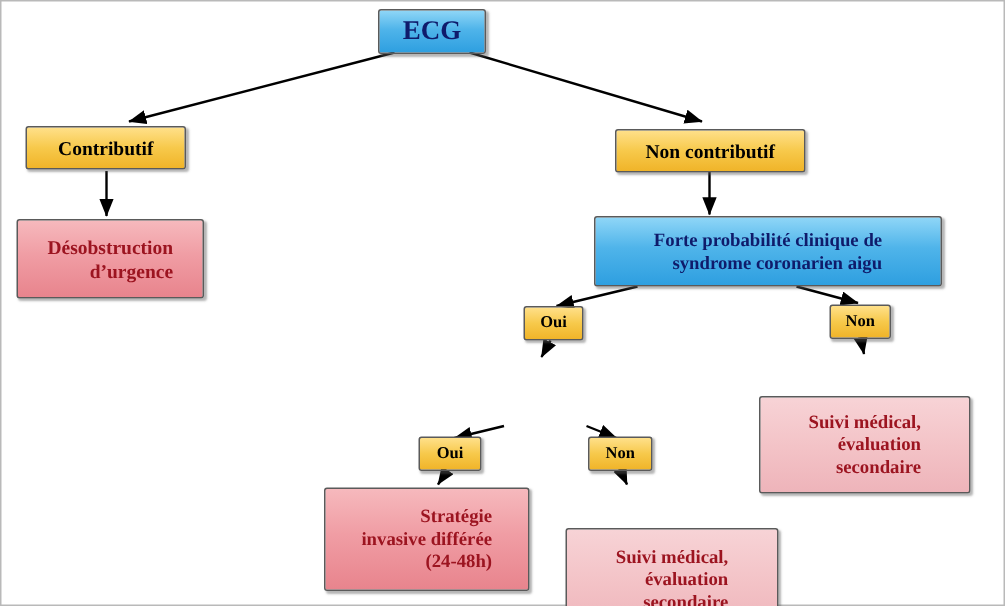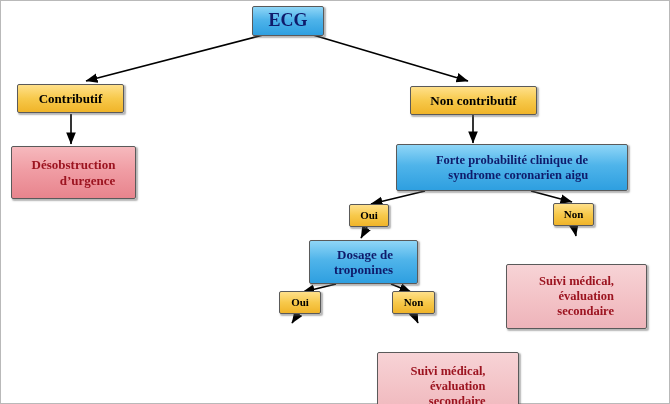--- a/index.html
+++ b/index.html
@@ -110,24 +110,25 @@
 
   <div class="node n-blue t-ecg" style="left:251px; top:5px;   width:72px;  height:30px;">ECG</div>
   <div class="node n-yellow t-lg" style="left:16px;  top:83px;  width:107px; height:29px;">Contributif</div>
   <div class="node n-yellow t-lg" style="left:409px; top:85px;  width:127px; height:29px;">Non contributif</div>
   <div class="node n-red t-lg" style="left:10px;  top:145px; width:125px; height:53px;">Désobstruction
 d’urgence</div>
   <div class="node n-blue t-md" style="left:360px; top:143px; width:232px; height:47px;margin-left:35px;">Forte probabilité clinique de
 syndrome coronarien aigu</div>
   <div class="node n-yellow t-sm" style="left:348px; top:203px; width:40px;  height:23px;">Oui</div>
   <div class="node n-yellow t-sm" style="left:552px; top:202px; width:41px;  height:23px;">Non</div>
-  <div class="node n-blue t-lg" style="left:308px; top:239px; width:109px; height:44px;">Dosage de
-troponines</div>
   <div class="node n-pink t-md" style="left:505px; top:236px; width:141px; height:65px;">Suivi médical,
 évaluation
 secondaire</div>
   <div class="node n-yellow t-sm" style="left:278px; top:290px; width:42px;  height:23px;">Oui</div>
   <div class="node n-yellow t-sm" style="left:391px; top:290px; width:43px;  height:23px;">Non</div>
+  <div class="node n-red t-md" style="left:215px; top:324px; width:137px; height:69px;">Stratégie
+invasive différée
+(24-48h)</div>
   <div class="node n-pink t-md" style="left:376px; top:324px; width:142px; height:69px;">Suivi médical,
 évaluation
 secondaire</div>
 
 </div>
 
 </body></html>

